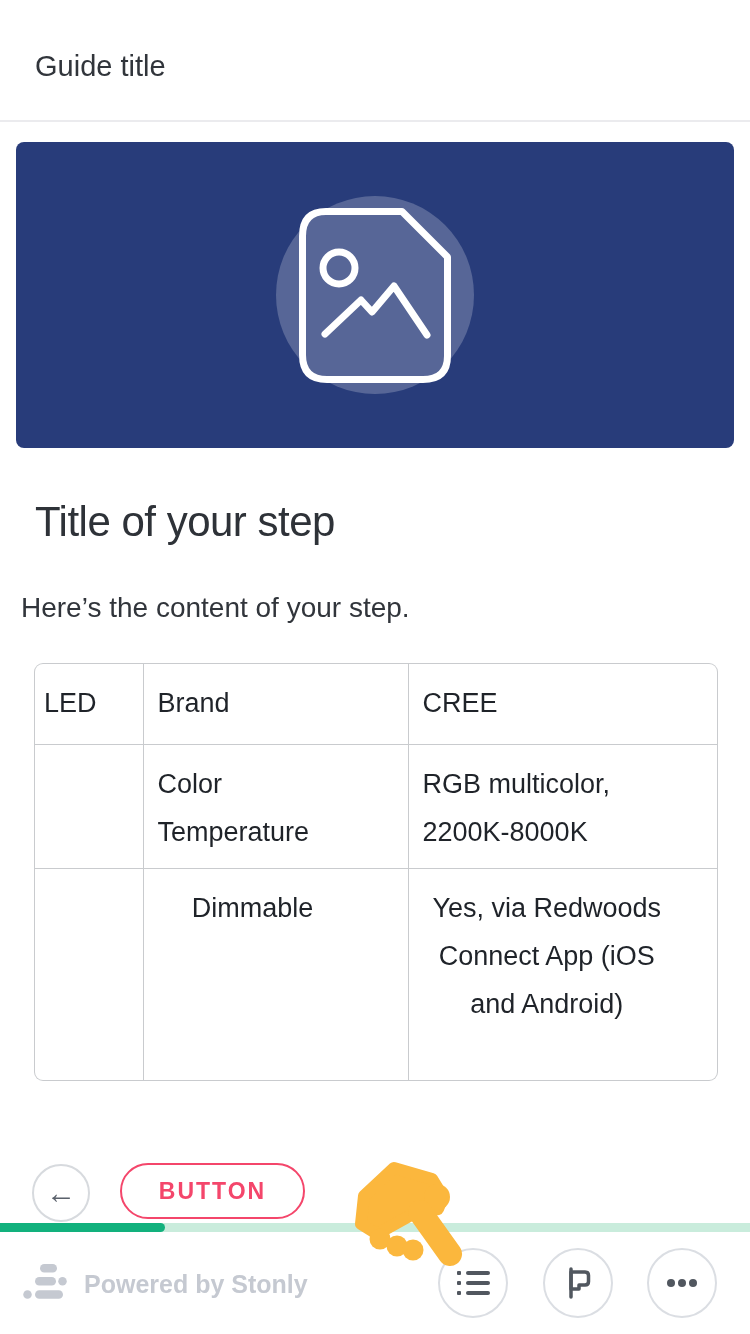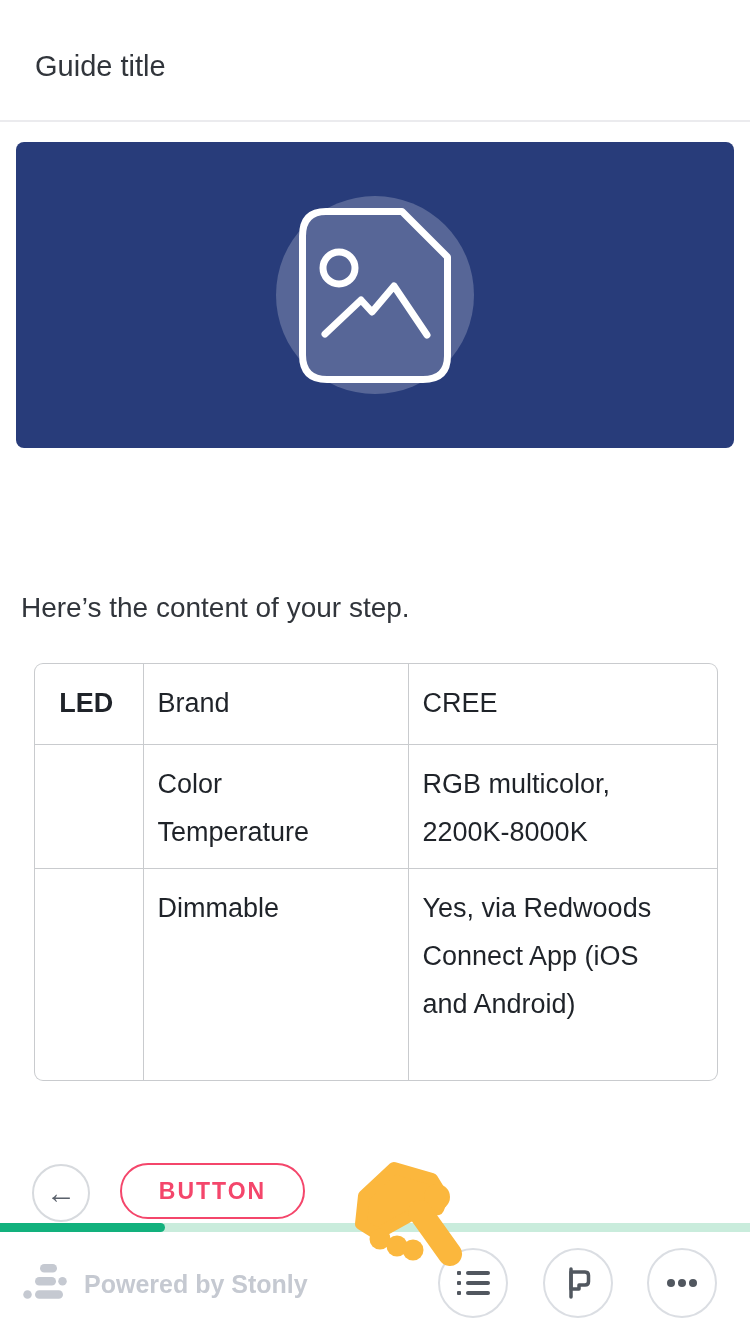--- a/index.html
+++ b/index.html
@@ -33,22 +33,22 @@
   .step-table td { border:1px solid #c9cbce; vertical-align:top;
     padding:15px 14px 12px 14px; white-space:pre-line; }
   .step-table { border:1px solid #c9cbce; border-radius:8px; border-style:hidden; box-shadow:0 0 0 1px #c9cbce; }
   .step-table col.c1 { width:108px; }
   .step-table col.c2 { width:265px; }
   .step-table col.c3 { width:309px; }
   .step-table td.c2pad { padding-right:60px; }
   .step-table td.c3pad { padding-right:46px; }
   .step-table tr.r1 td { height:80px; }
   .step-table tr.r2 td { height:124px; }
-  .step-table tr.r3 td { height:212px; }
-  .step-table td.lead { font-weight:700; padding-left:9px;text-align:center; }
+  .step-table tr.r3 td { height:212px;text-align:center; }
+  .step-table td.lead { font-weight:400; padding-left:9px; }
 
   
   .back-btn { position:absolute; left:32px; top:1156px; width:58px; height:58px;
     border:2px solid #d7dade; border-radius:50%; background:#fff;
     display:flex; align-items:center; justify-content:center;
     font-size:30px; color:#5a616b; cursor:pointer; }
   .cta-btn { position:absolute; left:120px; top:1155px; width:185px; height:56px;
     border:2px solid #f4466b; border-radius:28px; background:#fff;
     color:#f4466b; font-size:23px; font-weight:700; letter-spacing:2px;
     display:flex; align-items:center; justify-content:center;
@@ -82,20 +82,21 @@
 
   <div class="banner">
     <div class="banner-circle"></div>
     <svg class="banner-icon" width="152" height="175" viewBox="0 0 152 175" fill="none" stroke="#ffffff" stroke-width="7" stroke-linecap="round" stroke-linejoin="round">
       <path d="M27 3.5 H103 L148.5 49 V148 Q148.5 171.5 124 171.5 H28 Q3.5 171.5 3.5 147 V28 Q3.5 3.5 27 3.5 Z"></path>
       <circle cx="40" cy="60" r="16"></circle>
       <path d="M26 126 L62 92 L73 104 L95 78 L128 127"></path>
     </svg>
   </div>
 
+  <div class="step-title">Title of your step</div>
   <div class="step-body">Here’s the content of your step.</div>
 
   <table class="step-table">
     <colgroup>
         <col class="c1">
         <col class="c2">
         <col class="c3">
       </colgroup>
     <tbody>
         <tr class="r1">

